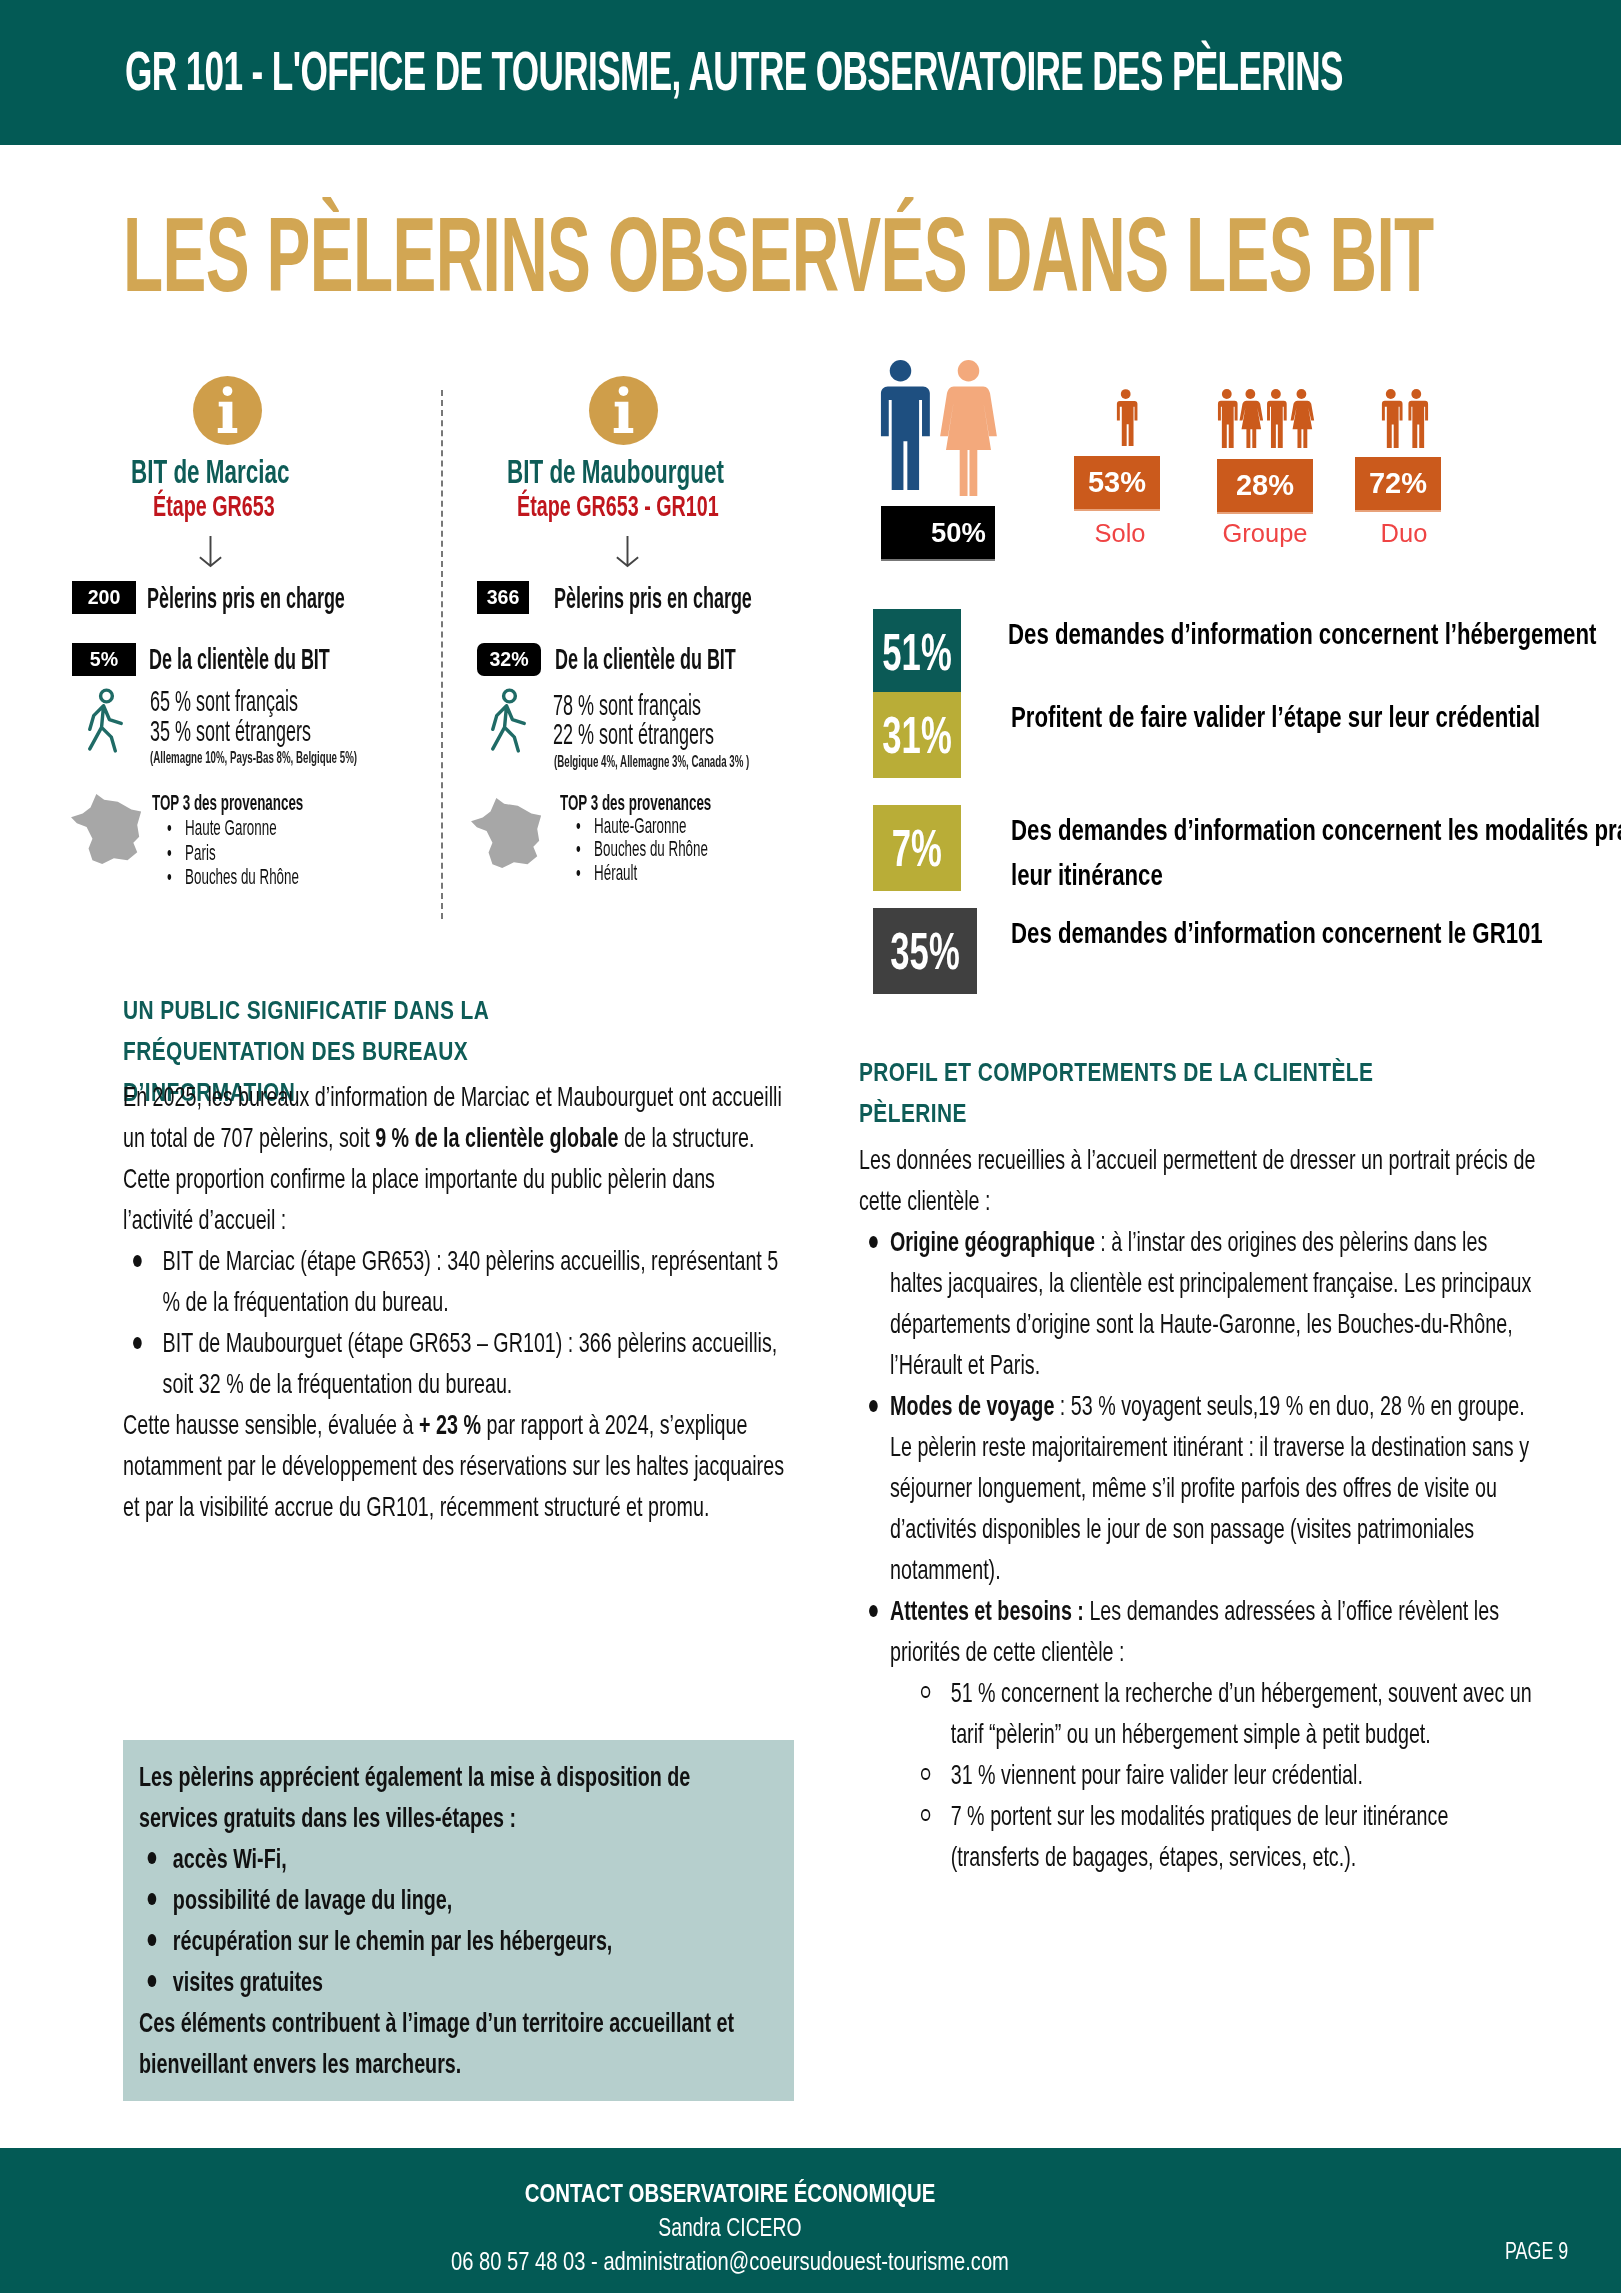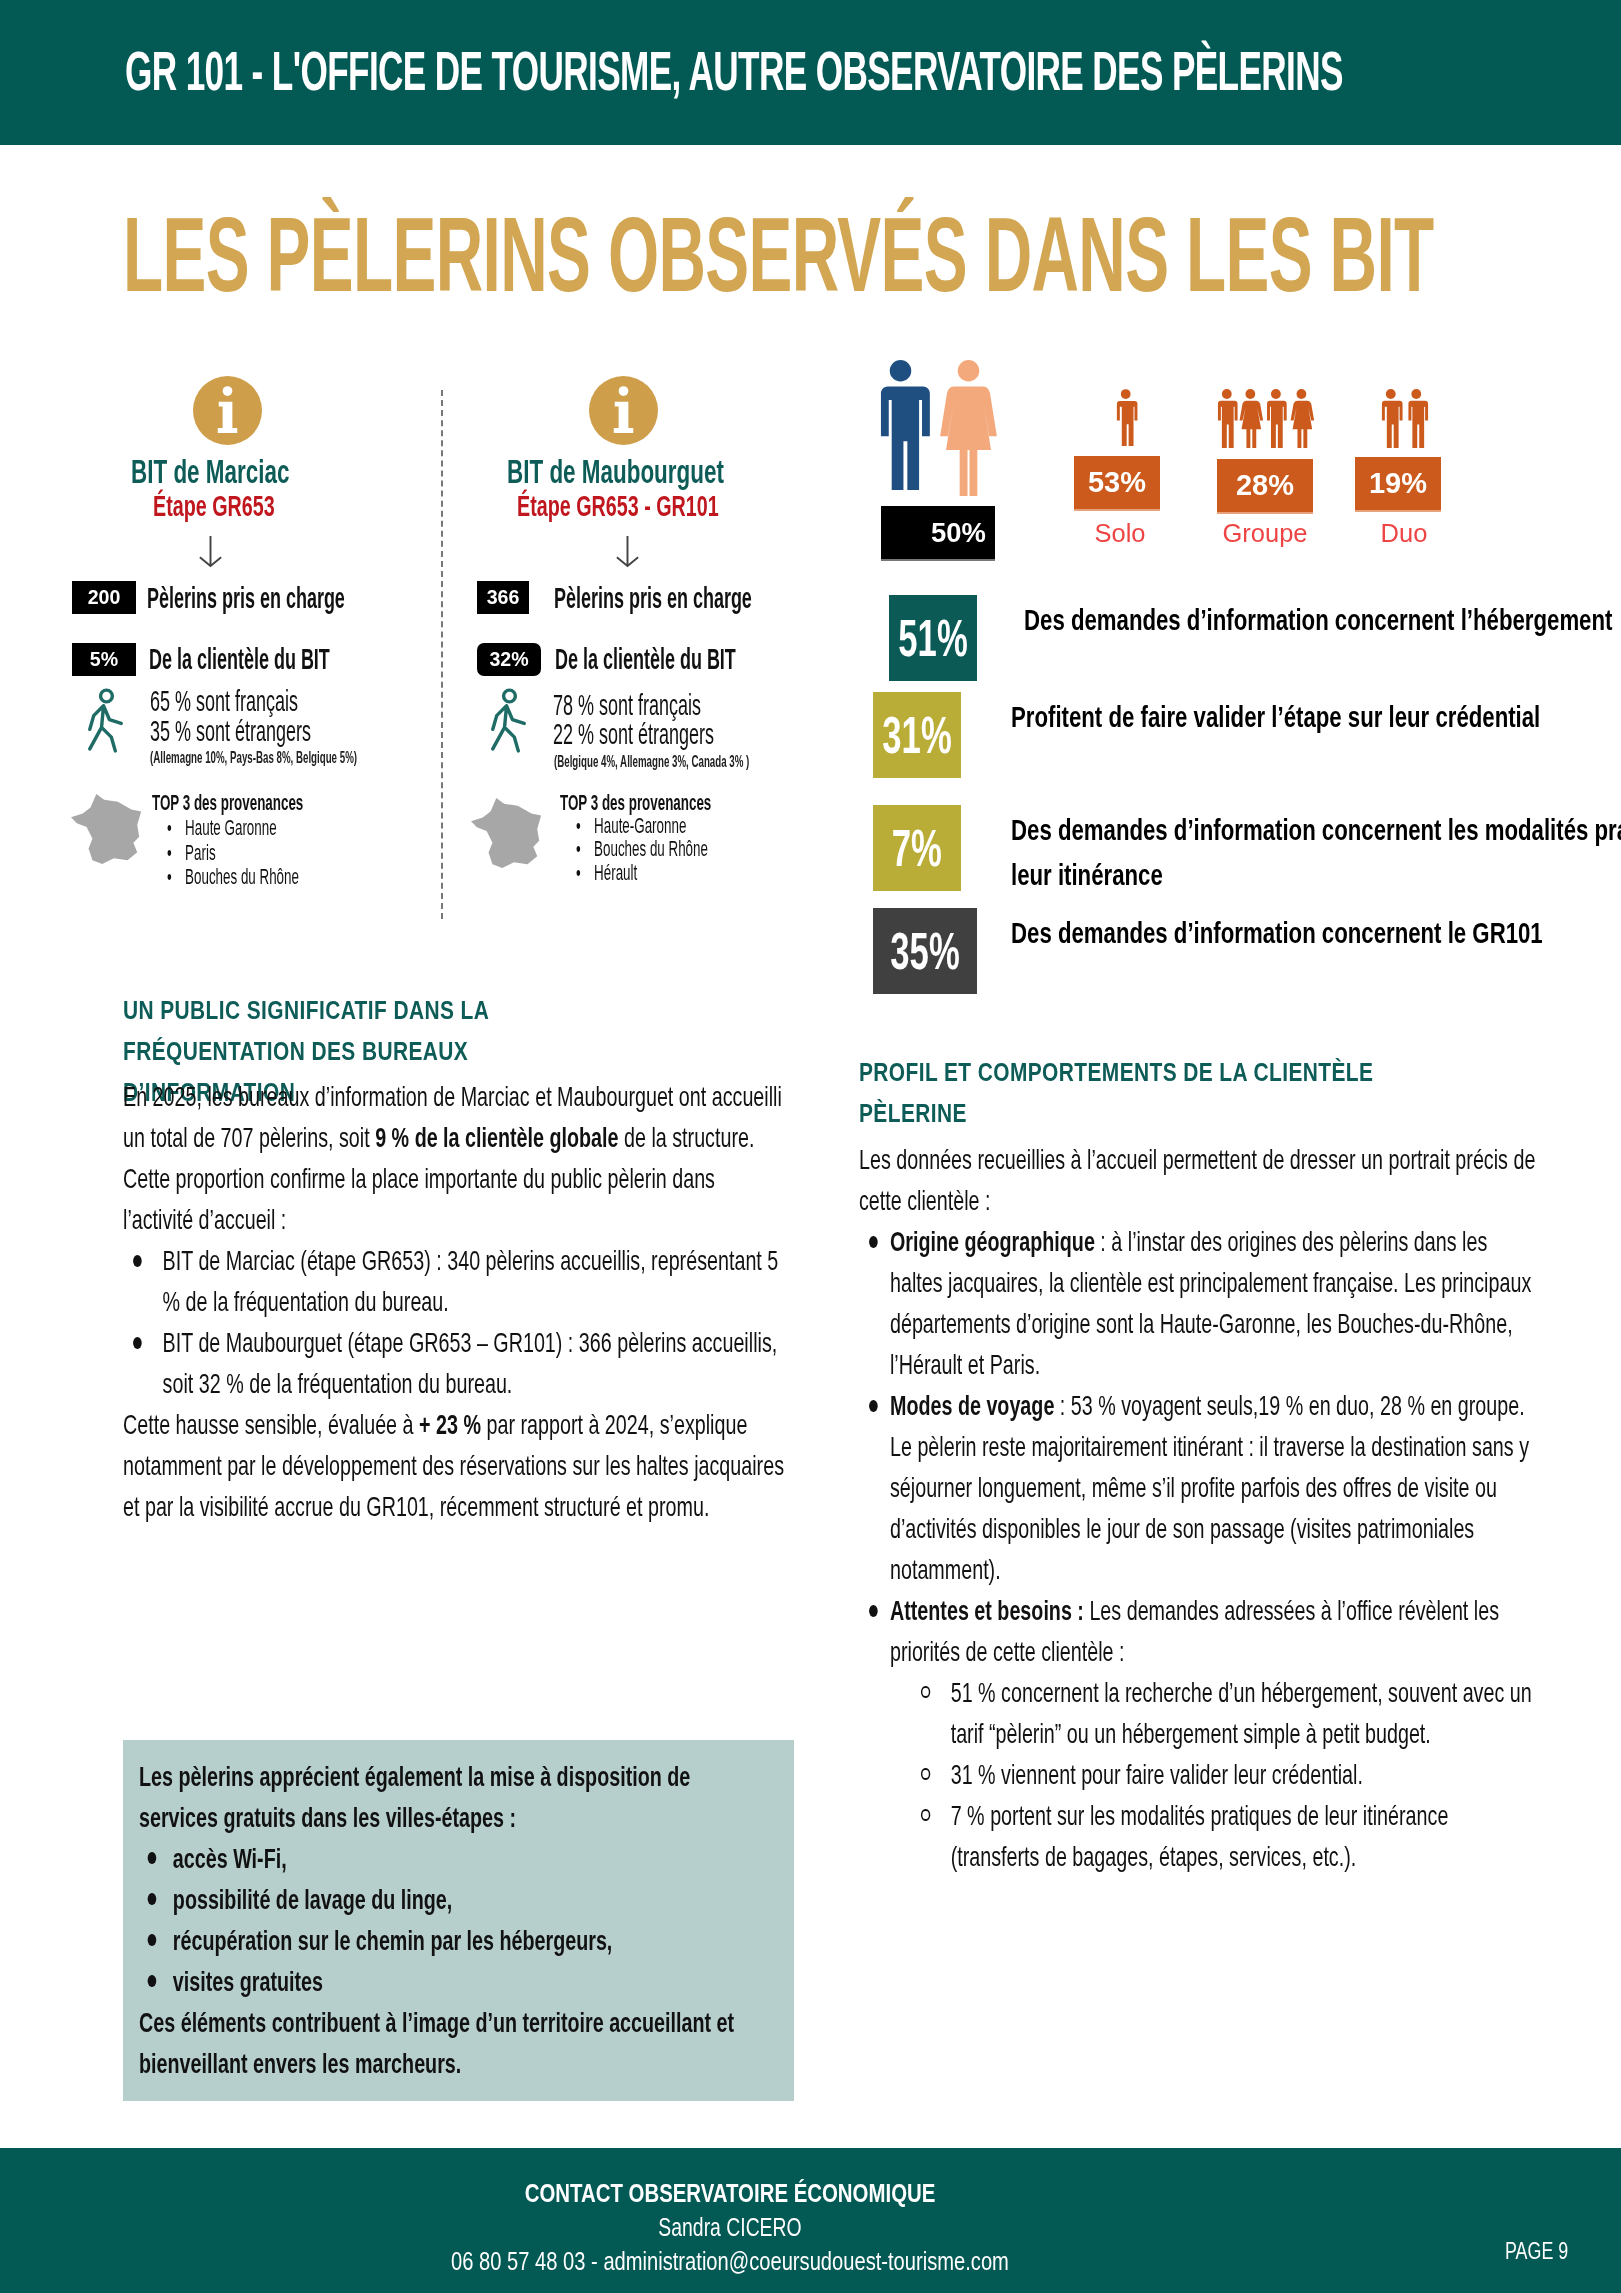--- a/index.html
+++ b/index.html
@@ -173,24 +173,24 @@
 <div class="mode-label" style="left:1206px; top:519px;">Groupe</div>
 
 <svg class="person" style="left:1377px; top:389px;" width="55" height="61" viewBox="0 0 56 62">
   <g fill="#cb5a1c">
     <circle cx="14" cy="5" r="5"></circle>
       <path d="M5 12h18c2 0 3 1 3 3v17h-3V18h-1v42h-5V36h-2v24h-5V18H8v14H5V15c0-2 1-3 3-3z"></path>
     <circle cx="40" cy="5" r="5"></circle>
       <path d="M31 12h18c2 0 3 1 3 3v17h-3V18h-1v42h-5V36h-2v24h-5V18h-1v14h-3V15c0-2 1-3 3-3z"></path>
   </g>
 </svg>
-<div class="mode-box" style="left:1355px; top:457px;">19%</div>
+<div class="mode-box" style="left:1355px; top:457px;">72%</div>
 <div class="mode-label" style="left:1345px; top:519px;">Duo</div>
 
-<div class="pct-row" style="top:595px;margin-left:16px;">
+<div class="pct-row" style="top:609px;">
   <div class="pct-box" style="background:#0b5a56; width:88px;">
       <span>51%</span>
     </div>
   <div class="pct-text" style="left:135px;">Des demandes d’information concernent l’hébergement</div>
 </div>
 <div class="pct-row" style="top:692px;">
   <div class="pct-box" style="background:#b9ad37; width:88px;">
       <span>31%</span>
     </div>
   <div class="pct-text" style="left:138px;">Profitent de faire valider l’étape sur leur crédential</div>

